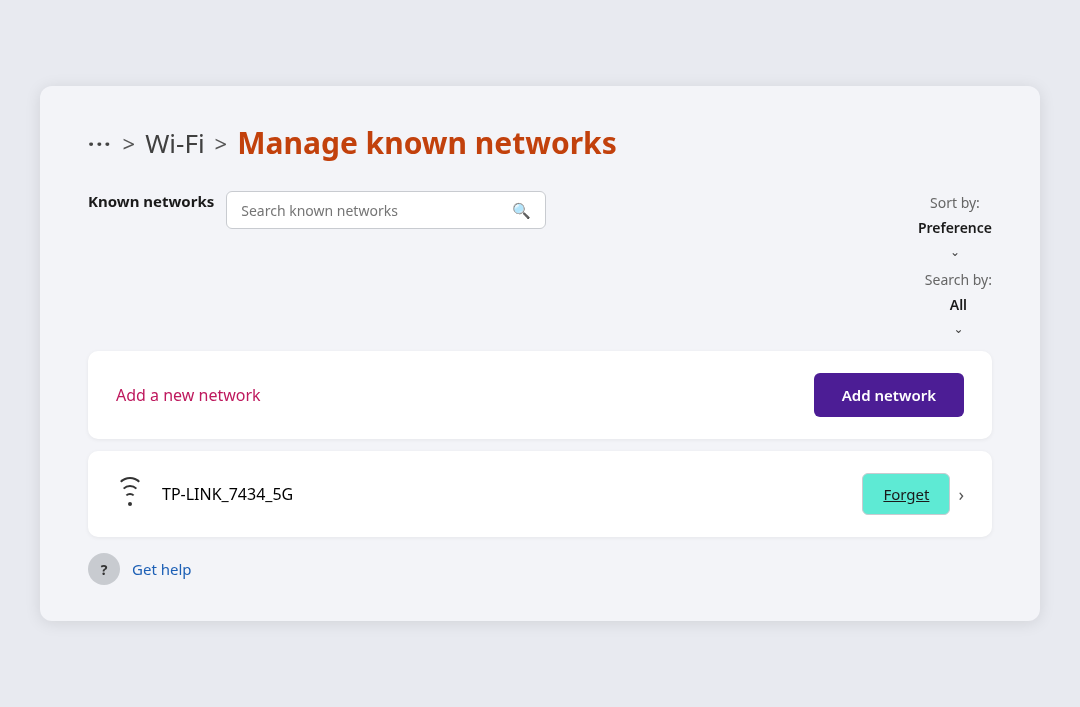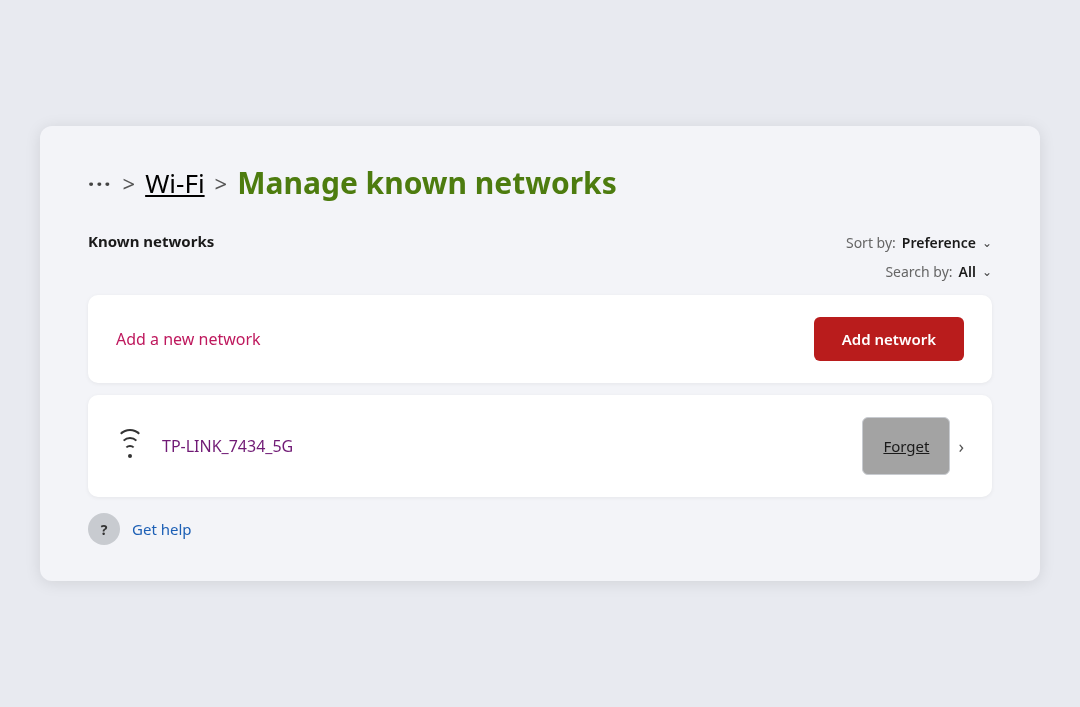--- a/index.html
+++ b/index.html
@@ -50,21 +50,21 @@
     }
 
     .breadcrumb-wifi {
       font-size: 26px;
       color: #333;
       font-weight: 400;
     }
 
     .breadcrumb-title {
       font-size: 30px;
-      color: #4d7c0f;
+      color: #c2410c;
       font-weight: 700;
       text-align: right;
     }
 
     
     .controls-row {
       display: flex;
       align-items: flex-start;
       justify-content: space-between;
       margin-bottom: 14px;
@@ -116,20 +116,21 @@
       padding-top: 2px;
     }
 
     .sort-row, .filter-row {
       display: flex;
       align-items: center;
       gap: 6px;
       font-size: 14px;
       color: #555;
       cursor: pointer;
+      flex-direction: column;
     }
 
     .sort-row span.label, .filter-row span.label {
       color: #666;
       font-weight: 400;
     }
 
     .sort-row span.value, .filter-row span.value {
       color: #1a1a1a;
       font-weight: 600;
@@ -152,21 +153,21 @@
       box-shadow: 0 1px 4px rgba(0,0,0,0.06);
     }
 
     .card-label {
       font-size: 16px;
       color: #be185d;
       font-weight: 400;
     }
 
     .add-network-btn {
-      background-color: #b91c1c;
+      background-color: #4c1d95;
       color: #ffffff;
       border: none;
       border-radius: 6px;
       padding: 12px 28px;
       font-size: 15px;
       font-weight: 600;
       cursor: pointer;
       font-family: inherit;
     }
 
@@ -223,35 +224,35 @@
       width: 4px;
       height: 4px;
       background: #333;
       border-radius: 50%;
       bottom: -1px;
       left: 12px;
     }
 
     .network-name {
       font-size: 16px;
-      color: #701a75;
+      color: #000000;
       font-weight: 400;
     }
 
     .network-actions {
       display: flex;
       align-items: center;
       gap: 8px;
     }
 
     .forget-btn {
-      background: #a3a3a3;
+      background: #5eead4;
       border: 1.5px solid #c8cbd0;
       border-radius: 6px;
-      padding: 18px 20px;
+      padding: 10px 20px;
       font-size: 15px;
       font-weight: 400;
       color: #1a1a1a;
       cursor: pointer;
       font-family: inherit;
       text-decoration: underline;
     }
 
     .chevron-right {
       font-size: 18px;
@@ -295,28 +296,32 @@
     }
   </style>
 </head>
 <body>
 
 <div class="window">
 
   <div class="breadcrumb-row">
     <span class="breadcrumb-dots">···</span>
     <span class="breadcrumb-sep">&gt;</span>
-    <span class="breadcrumb-wifi" style="cursor:pointer; color:#000000;text-decoration:underline;">Wi-Fi</span>
+    <span class="breadcrumb-wifi" style="cursor:pointer; color:#404040;">Wi-Fi</span>
     <span class="breadcrumb-sep">&gt;</span>
     <span class="breadcrumb-title">Manage known networks</span>
   </div>
 
   <div class="controls-row">
     <div class="left-controls">
       <span class="known-networks-label">Known networks</span>
+      <div class="search-box">
+        <input type="text" placeholder="Search known networks" style="">
+        <span class="search-icon">🔍</span>
+      </div>
     </div>
 
     <div class="right-controls">
       <div class="sort-row">
         <span class="label">Sort by:</span>
         <span class="value">Preference</span>
         <span class="chevron">⌄</span>
       </div>
       <div class="filter-row">
         <span class="label">Search by:</span>

